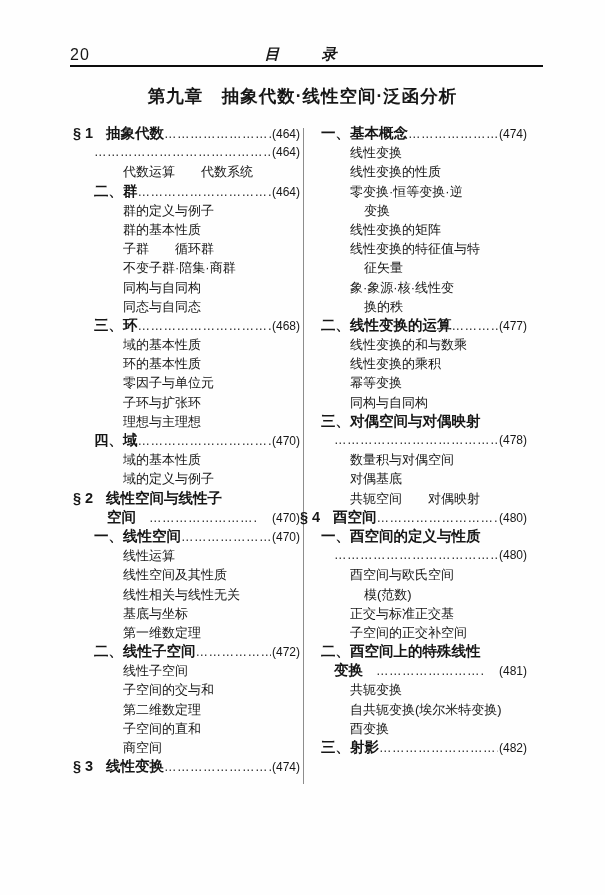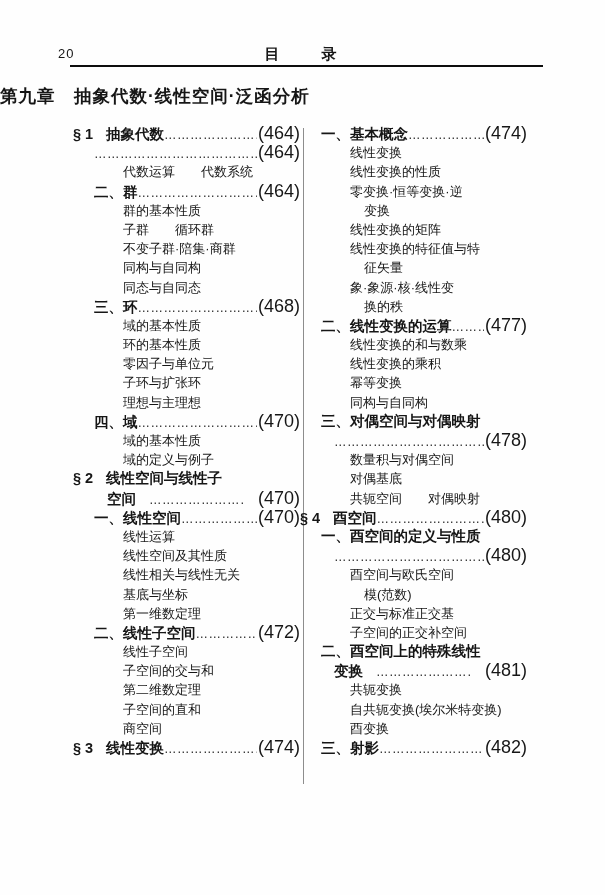--- a/index.html
+++ b/index.html
@@ -2,47 +2,47 @@
 <html><head>
 <meta charset="utf-8">
 <style>
   html,body { margin:0; padding:0; background:#e8e8e8; }
   .page {
     position:relative; width:605px; height:895px; margin:0 auto;
     background:#fefefe; color:#161616;
     font-family:"Liberation Sans","DejaVu Sans",sans-serif;
     overflow:hidden;
   }
-  .folio { position:absolute; top:46px; left:58px; font-size:13px; letter-spacing:1px; }
+  .folio { position:absolute; top:46px; left:70px; font-size:16px; letter-spacing:1px; }
   .running-title {
     position:absolute; top:45px; left:0; width:100%; text-align:center;
-    font-size:15px; font-weight:bold; letter-spacing:4px;
+    font-size:15px; font-weight:bold; letter-spacing:4px;font-style:italic;
   }
   .head-rule { position:absolute; top:65px; left:70px; width:473px; height:0; border-top:2.5px solid #0d0d0d; }
   .chapter-title {
-    position:absolute; top:84px; left:0; width:100%; text-align:left;
+    position:absolute; top:84px; left:0; width:100%; text-align:center;
     font-size:17.5px; font-weight:bold; letter-spacing:1px;
   }
   .cols { position:absolute; top:124px; left:73px; width:470px; display:flex; }
   .col { width:227px; }
   .col.right { width:227px; }
   .vdiv { position:absolute; top:128px; left:303px; width:1px; height:656px; background:#8d8d8d; }
 
   .ln { display:flex; align-items:baseline; height:19.2px; line-height:19.2px;
         font-size:13px; white-space:nowrap; overflow:hidden; }
   .lv-sec  { font-weight:bold; font-size:14.5px; }
   .lv-item { font-weight:bold; font-size:14.5px; padding-left:21px; }
   .lv-sub  { padding-left:50px; }
   .lv-sub2 { padding-left:64px; }
   .lv-cont { padding-left:34px; }
   .lv-cont.b { font-weight:bold; font-size:14.5px;gap:13px; }
   .lab { display:inline-block; min-width:33px; }
   .t { flex:0 0 auto; }
   .dots { flex:1 1 auto; overflow:hidden; font-weight:normal; font-size:12.5px; letter-spacing:0.5px; color:#1d1d1d; }
-  .pg { flex:0 0 auto; font-weight:normal; font-size:18px; padding-left:1px; }
+  .pg { flex:0 0 auto; font-weight:normal; font-size:12px; padding-left:1px; }
 </style>
 </head>
 <body>
 
 <div class="page">
   <div class="folio">20</div>
   <div class="running-title">目　　录</div>
   <div class="head-rule"></div>
   <div class="chapter-title">第九章　抽象代数·线性空间·泛函分析</div>
   <div class="vdiv"></div>
@@ -60,20 +60,23 @@
         </div>
         <div class="ln lv-sub">
           <span class="t">代数运算　　代数系统</span>
         </div>
         <div class="ln lv-item">
           <span class="t">二、群</span>
           <span class="dots">………………………………………………………………………………</span>
           <span class="pg">(464)</span>
         </div>
         <div class="ln lv-sub">
+          <span class="t">群的定义与例子</span>
+        </div>
+        <div class="ln lv-sub">
           <span class="t">群的基本性质</span>
         </div>
         <div class="ln lv-sub">
           <span class="t">子群　　循环群</span>
         </div>
         <div class="ln lv-sub">
           <span class="t">不变子群·陪集·商群</span>
         </div>
         <div class="ln lv-sub">
           <span class="t">同构与自同构</span>

